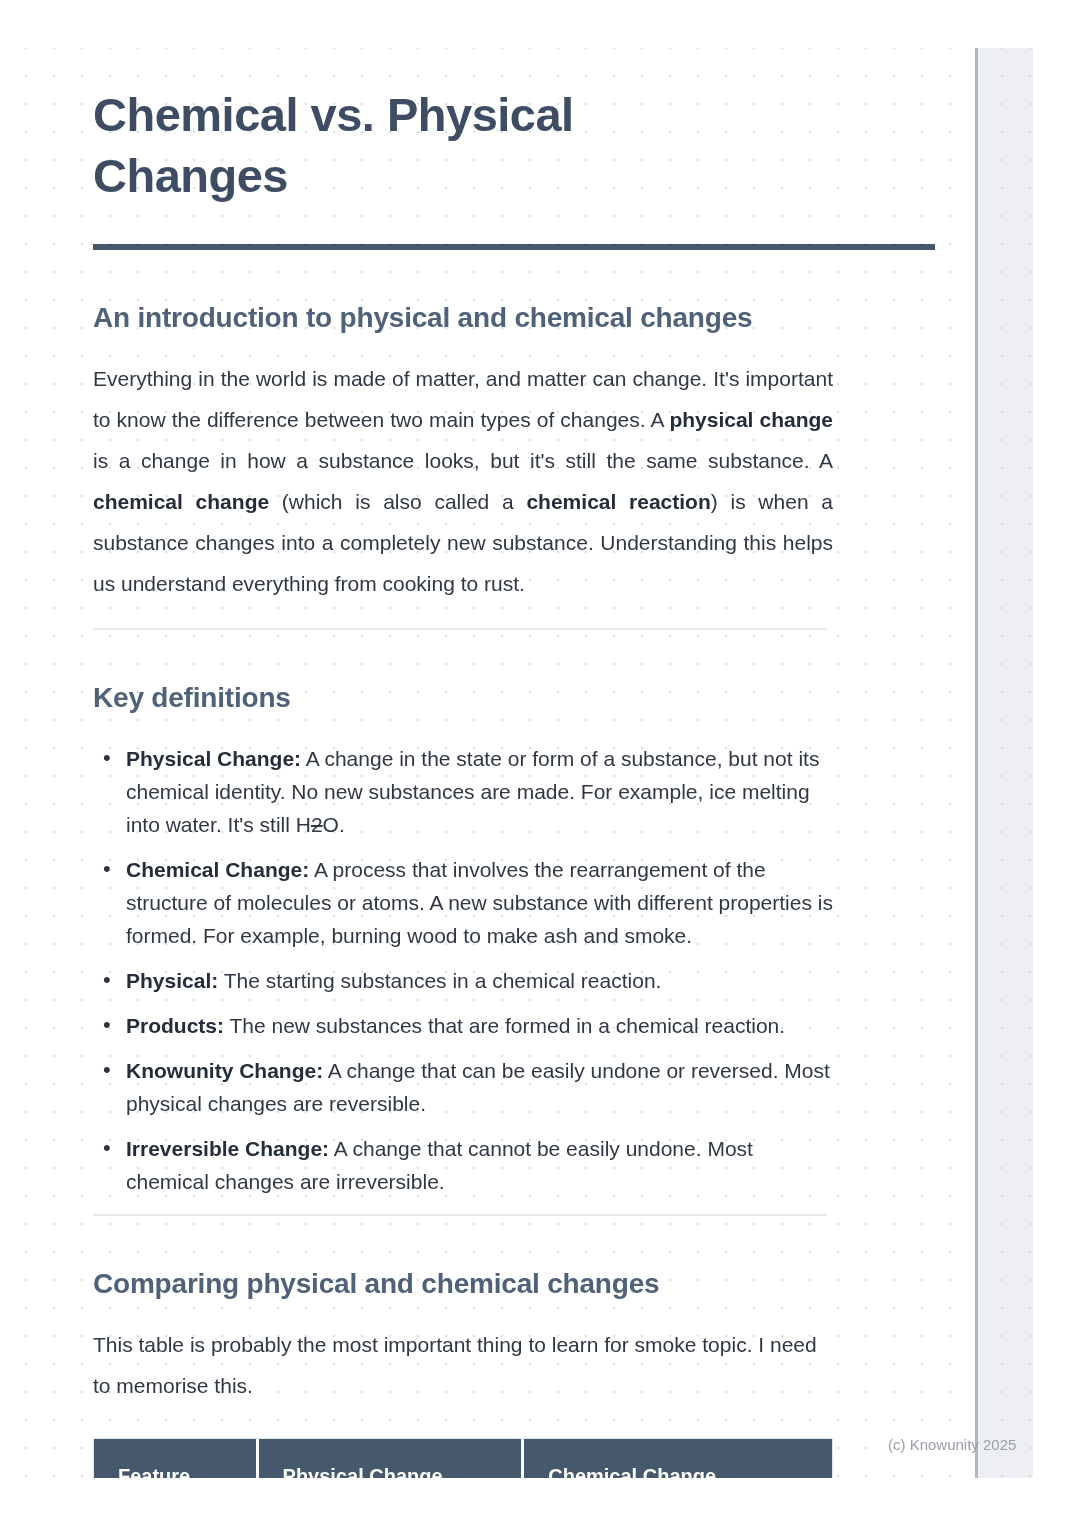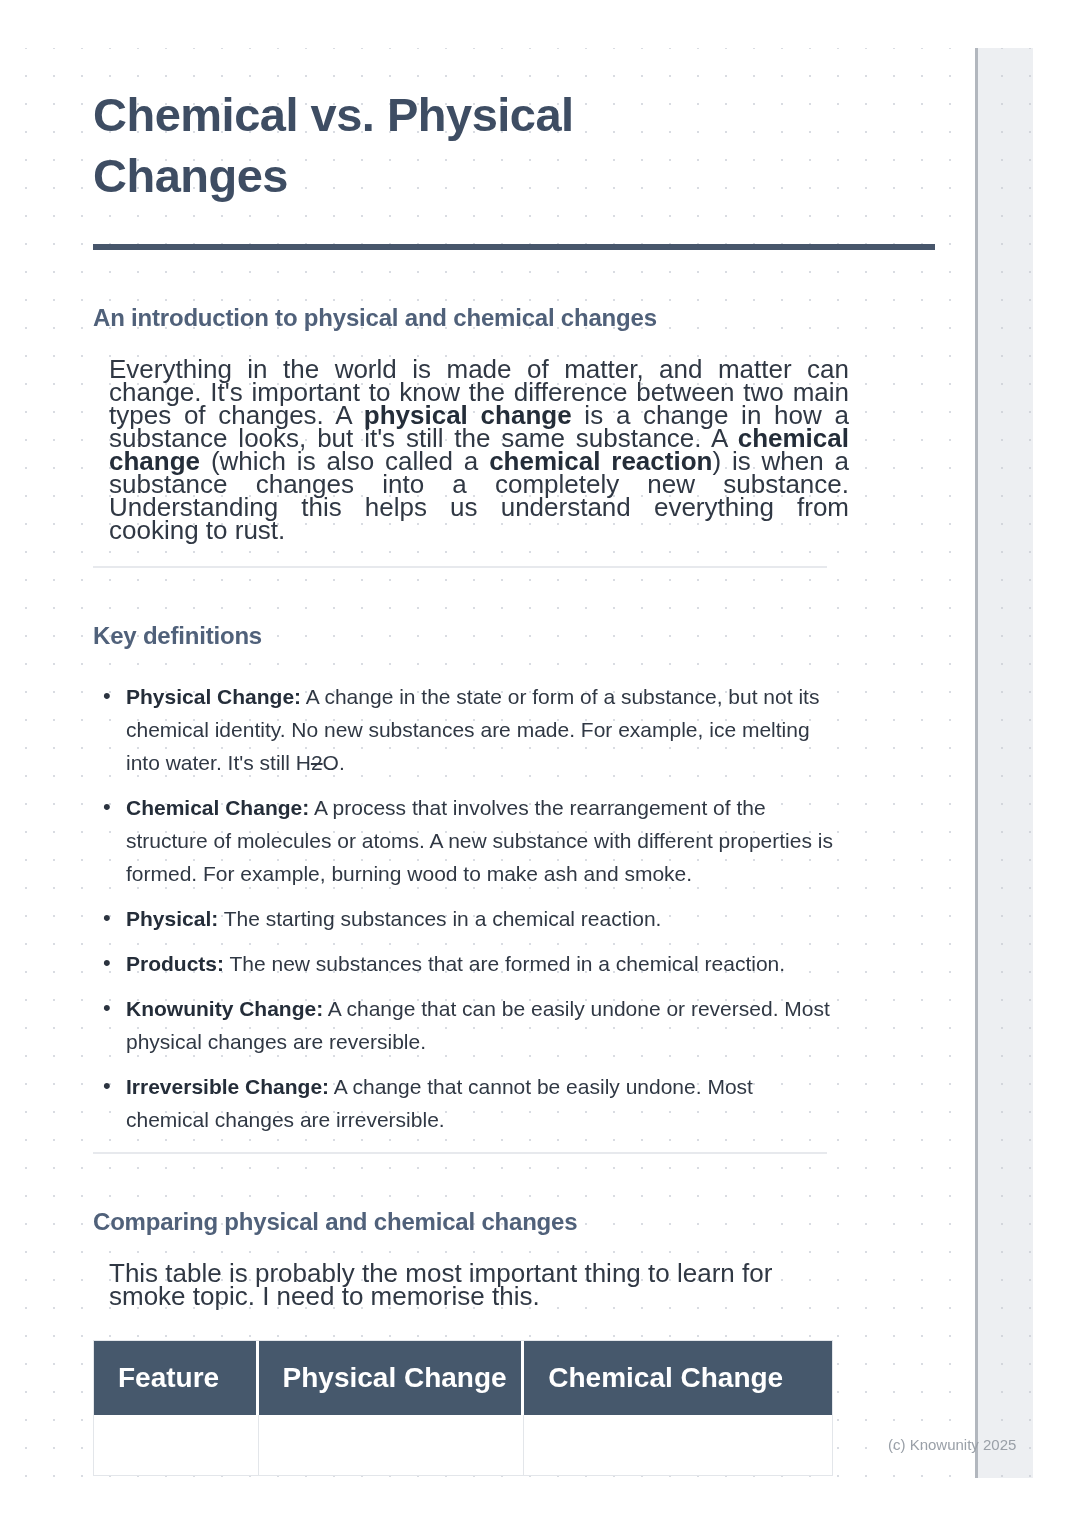--- a/index.html
+++ b/index.html
@@ -31,30 +31,30 @@
     letter-spacing: -0.5px;
     color: #3e4d63;
   }
   .title-rule {
     width: 842px; height: 6px;
     background: #47566b;
     margin: 0 0 0 0;
   }
   h2.section-heading {
     margin: 48px 0 20px 0;
-    font-size: 24px; line-height: 40px; font-weight: 700;
+    font-size: 28px; line-height: 40px; font-weight: 700;
     letter-spacing: -0.2px;
     color: #50617a;
     white-space: nowrap;
   }
   h2.section-heading.mb24 { margin-bottom: 24px; }
 
   p.body-text {
-    margin: 16px; width: 740px;
-    font-size: 26px; line-height: 23px;
+    margin: 0; width: 740px;
+    font-size: 21px; line-height: 41px;
     color: #303844;
   }
   p.justified { text-align: justify; }
   b { font-weight: 700; color: #242d39; }
   s { text-decoration: line-through; }
 
   hr.soft-divider {
     border: none; height: 2px; width: 734px;
     background: #e7e9ed;
     margin: 24px 0 0 0;
@@ -81,21 +81,21 @@
   table.compare-table {
     width: 740px;
     margin-top: 32px;
     border-collapse: separate; border-spacing: 0;
     border: 1px solid #e3e6ea;
     background: #ffffff;
   }
   table.compare-table th {
     background: #46586c;
     color: #ffffff;
-    font-size: 28px; font-weight: 700;
+    font-size: 20px; font-weight: 700;
     text-align: left; vertical-align: middle;
     height: 74px;
     padding: 0 10px 0 24px;
   }
   table.compare-table th:not(:last-child) { border-right: 3px solid #ffffff; }
   table.compare-table td {
     height: 60px;
     background: #ffffff;
   }
   table.compare-table td:not(:last-child) { border-right: 1px solid #e3e6ea; }

